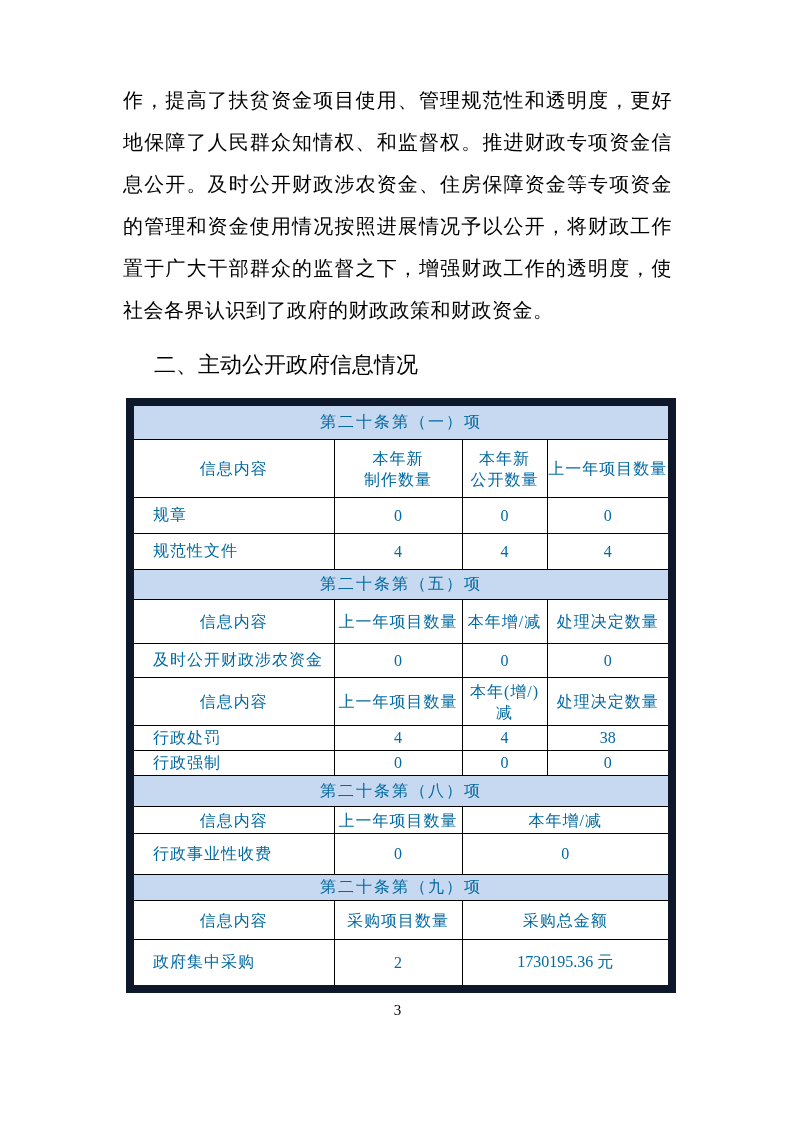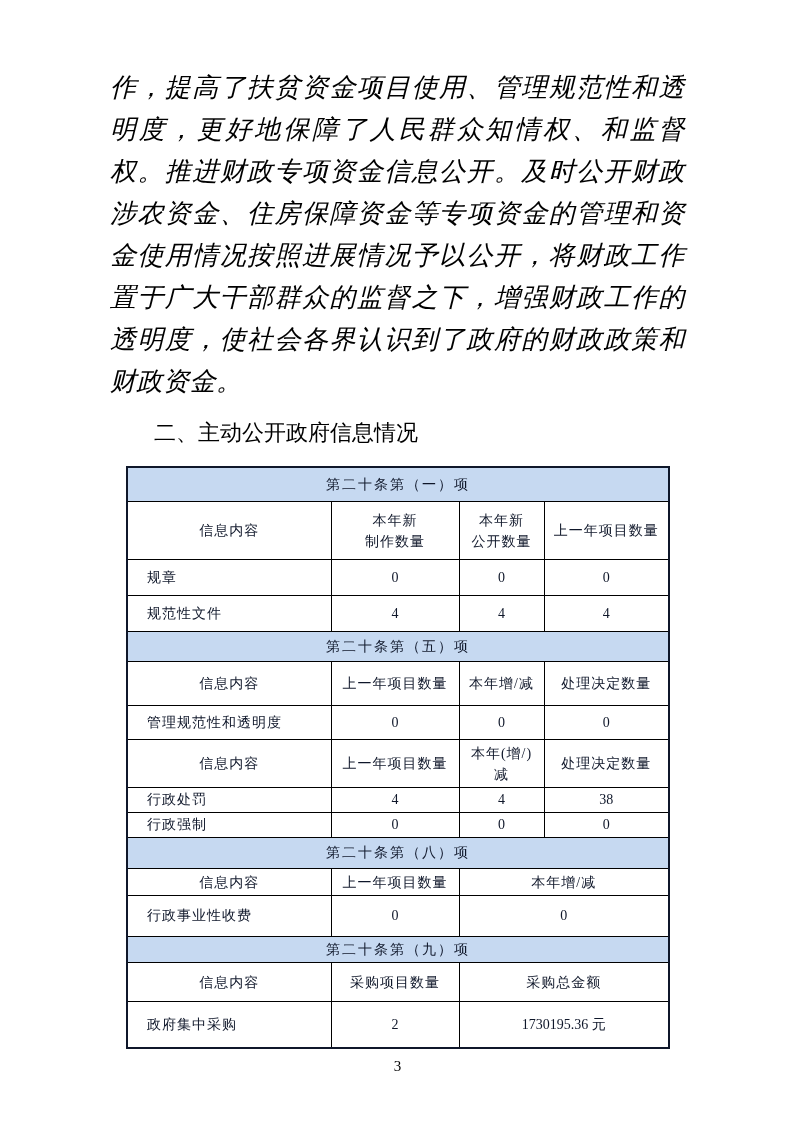--- a/index.html
+++ b/index.html
@@ -12,45 +12,44 @@
     height: 1122px;
     background: #ffffff;
     color: #000000;
     box-sizing: border-box;
     padding: 66px 108px 0 110px;
     position: relative;
     font-family: "Liberation Sans", "DejaVu Sans", sans-serif;
     overflow: hidden;
   }
   .body-text {
-    margin: 0;
-    font-size: 26px;
+    margin: 13px;
+    font-size: 20px;
     line-height: 42px;
     text-align: justify;
     text-align-last: left;
     letter-spacing: 0.5px;
-    font-style: italic;
   }
   .heading {
     margin: 10px 0 0 0;
     font-size: 22px;
     line-height: 42px;
     text-indent: 2em;
   }
   .table-wrap {
     margin: 12px 0 0 16px;
   }
   table.info-table {
     border-collapse: collapse;
     width: 542px;
     table-layout: fixed;
     font-family: "Liberation Serif", "DejaVu Serif", serif;
-    font-size: 14px;
-    color: #0f172a;
-    border: 2px solid #0f172a;
+    font-size: 16px;
+    color: #0369a1;
+    border: 8px solid #0f172a;
   }
   table.info-table td {
     border: 1px solid #000000;
     padding: 0;
     vertical-align: middle;
     overflow: hidden;
   }
   tr.sec-title td {
     background: #C6D9F1;
     text-align: center;
@@ -137,21 +136,21 @@
           <tr class="sec-title sec1">
             <td colspan="4">第二十条第（五）项</td>
           </tr>
           <tr class="col-head sec1">
             <td>信息内容</td>
             <td>上一年项目数量</td>
             <td>本年增/减</td>
             <td>处理决定数量</td>
           </tr>
           <tr class="data-row sec1">
-            <td class="cell-label">管理规范性和透明度</td>
+            <td class="cell-label">及时公开财政涉农资金</td>
             <td class="cell-num">0</td>
             <td class="cell-num">0</td>
             <td class="cell-num">0</td>
           </tr>
           <tr class="col-head sec2">
             <td>信息内容</td>
             <td>上一年项目数量</td>
             <td>本年(增/)
 减</td>
             <td>处理决定数量</td>

